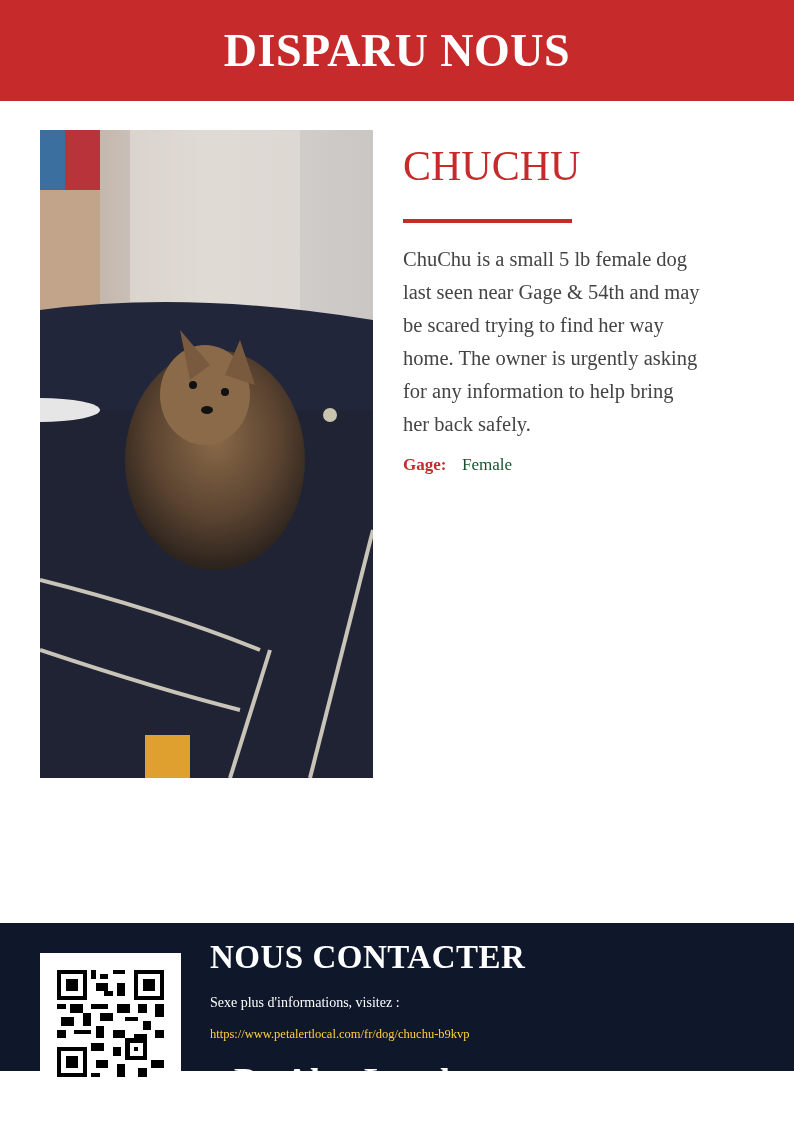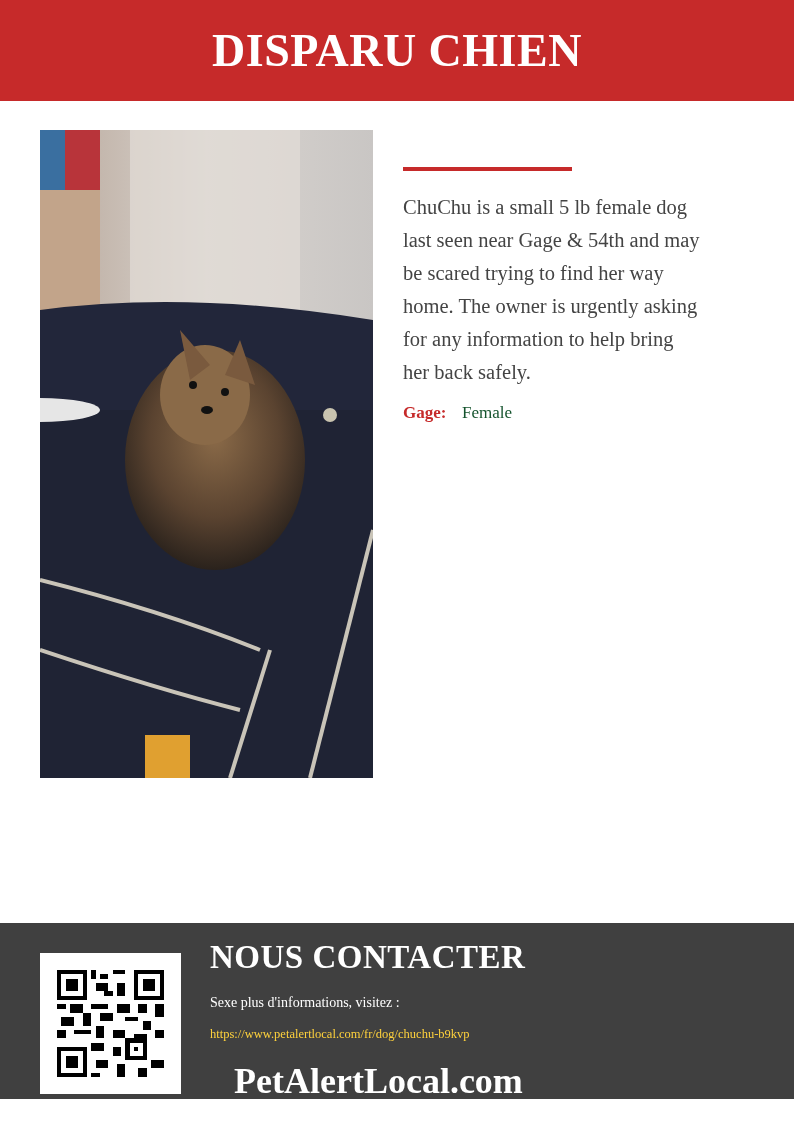--- a/index.html
+++ b/index.html
@@ -8,33 +8,33 @@
   .header h1 { margin:0; color:#fff; font-size:46px; font-weight:bold; letter-spacing:0.5px; font-family:"Liberation Serif", serif; }
   .photo { position:absolute; left:40px; top:130px; width:333px; height:648px; overflow:hidden; background:#2b2f3c; }
   .photo svg { display:block; }
   .info { position:absolute; left:403px; top:140px; width:300px; }
   .pet-name { color:#c62a2a; font-size:42px; margin:0; font-weight:normal; line-height:52px; }
   .divider { width:169px; height:4px; background:#c62a2a; margin-top:27px; }
   .desc { margin-top:20px; color:#444; font-size:20.5px; line-height:33px; }
   .attr { margin-top:14px; font-size:17px; display:flex; }
   .attr .lbl { color:#c62a2a; font-weight:bold; width:59px; }
   .attr .val { color:#14532d; }
-  .footer { position:absolute; left:0; top:923px; width:794px; height:176px; background:#404040; }
+  .footer { position:absolute; left:0; top:923px; width:794px; height:148px; background:#0f172a; }
   .qr { position:absolute; left:40px; top:30px; width:141px; height:141px; background:#fff; }
   .qr svg { position:absolute; left:17px; top:17px; }
   .contact-title { position:absolute; left:210px; top:16px; color:#fff; font-size:33px; font-weight:bold; letter-spacing:0.5px; }
   .more { position:absolute; left:210px; top:72px; color:#fff; font-size:14px; }
   .url { position:absolute; left:210px; top:104px; color:#ffd23c; font-size:12.5px; }
   .brand { position:absolute; left:210px; top:137px; color:#fff; font-size:36px; font-weight:bold;margin-left:24px; }
 </style>
 </head>
 <body>
 
 <div class="header">
-  <h1>DISPARU CHIEN</h1>
+  <h1>DISPARU NOUS</h1>
 </div>
 
 <div class="photo" title="Small Yorkshire terrier dog sitting on a navy blue pet sofa">
   <svg width="333" height="648" viewBox="0 0 333 648">
     <defs>
       <linearGradient id="wall" x1="0" y1="0" x2="1" y2="0">
         <stop offset="0" stop-color="#b8a79a"></stop>
         <stop offset="0.5" stop-color="#d9d4cf"></stop>
         <stop offset="1" stop-color="#c9c6c4"></stop>
       </linearGradient>
@@ -62,20 +62,21 @@
     <polygon points="140,200 150,250 170,235" fill="#7a5a3e"></polygon>
     <polygon points="200,210 215,255 185,245" fill="#7a5a3e"></polygon>
     <circle cx="153" cy="255" r="4" fill="#111"></circle>
     <circle cx="185" cy="262" r="4" fill="#111"></circle>
     <ellipse cx="167" cy="280" rx="6" ry="4" fill="#111"></ellipse>
     <rect x="105" y="605" width="45" height="43" fill="#e0a030"></rect>
   </svg>
 </div>
 
 <div class="info">
+  <h2 class="pet-name">CHUCHU</h2>
   <div class="divider"></div>
   <div class="desc">ChuChu is a small 5 lb female dog last seen near Gage &amp; 54th and may be scared trying to find her way home. The owner is urgently asking for any information to help bring her back safely.</div>
   <div class="attr">
     <span class="lbl">Gage:</span>
     <span class="val">Female</span>
   </div>
 </div>
 
 <div class="footer">
   <div class="qr">

